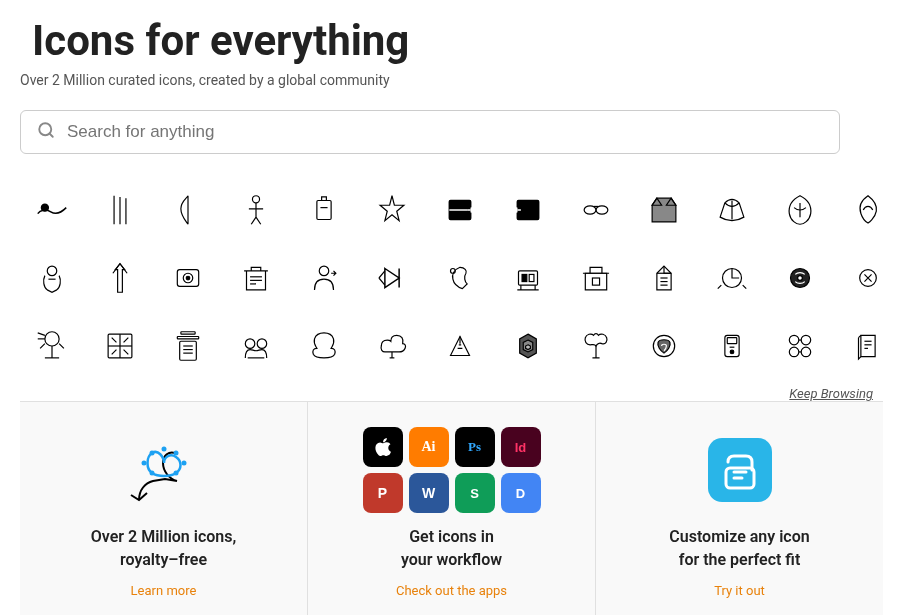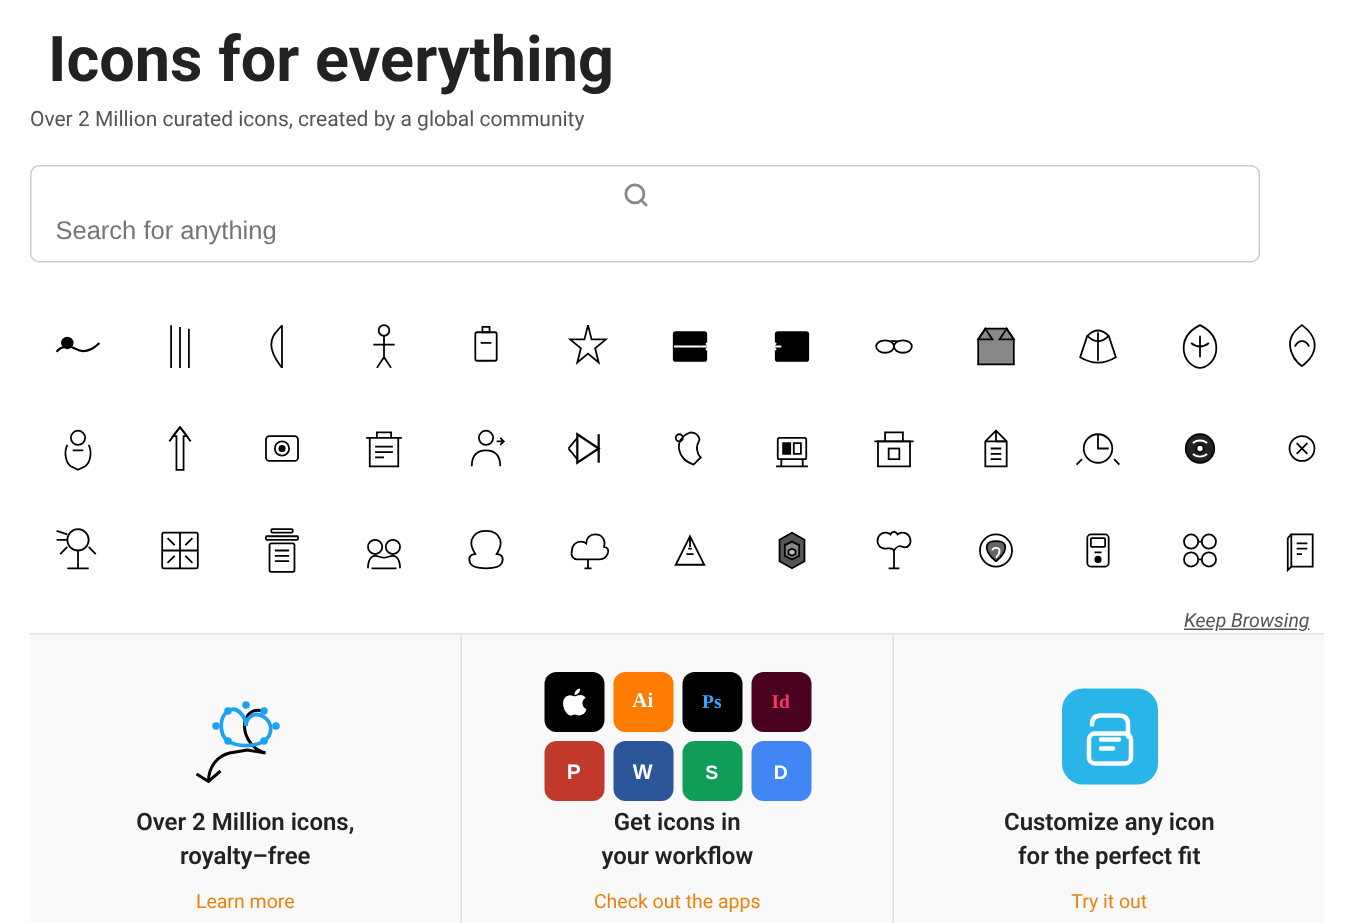--- a/index.html
+++ b/index.html
@@ -8,21 +8,20 @@
     .page { max-width: 903px; padding: 18px 20px 0 20px; }
 
     h1 { font-size: 42px; font-weight: 700; line-height: 1.1; margin-bottom: 8px; margin-left: 12px; }
     .subtitle { font-size: 14px; color: #555; margin-bottom: 22px; }
 
     .search-bar {
       display: flex; align-items: center;
       border: 1.5px solid #ccc; border-radius: 6px;
       padding: 10px 16px; max-width: 820px; margin-bottom: 24px;
       background: #fff;
-      flex-direction: column;
     }
     .search-bar .search-icon-wrap { color: #888; margin-right: 12px; font-size: 18px; }
     .search-bar input {
       border: none; outline: none; font-size: 17px; color: #aaa; width: 100%;
     }
 
     .icon-grid {
       display: grid;
       grid-template-columns: repeat(13, 1fr);
       gap: 4px;
@@ -48,21 +47,21 @@
       display: flex; border-top: 1px solid #e0e0e0;
       background: #f9f9f9;
     }
     .promo-card {
       flex: 1; padding: 32px 24px 28px 24px;
       display: flex; flex-direction: column; align-items: center; text-align: center;
       border-right: 1px solid #e0e0e0;
     }
     .promo-card:last-child { border-right: none; }
 
-    .promo-icon-area { height: 72px; display: flex; align-items: center; justify-content: flex-end; margin-bottom: 10px; }
+    .promo-icon-area { height: 72px; display: flex; align-items: center; justify-content: flex-end; margin-bottom: 20px; }
 
     .promo-title { font-size: 16px; font-weight: 600; margin-bottom: 12px; line-height: 1.4; }
     .promo-link { font-size: 13px; color: #e8820c; text-decoration: none; cursor: pointer; text-align: right; }
 
     
     .app-icons-grid {
       display: grid; grid-template-columns: repeat(4, 40px); gap: 6px;
     }
     .app-icon {
       width: 40px; height: 40px; border-radius: 8px;
@@ -411,21 +410,21 @@
                 <path d="M17.05 20.28c-.98.95-2.05.8-3.08.35-1.09-.46-2.09-.48-3.24 0-1.44.62-2.2.44-3.06-.35C2.79 15.25 3.51 7.7 9.05 7.42c1.39.07 2.36.74 3.18.76 1.22-.23 2.38-.92 3.69-.84 1.58.11 2.77.75 3.53 1.89-3.31 1.97-2.51 6.31.55 7.52-.64 1.73-1.5 3.44-2.95 3.53zM12.03 7.25c-.15-2.23 1.66-4.07 3.74-4.25.29 2.58-2.34 4.5-3.74 4.25z"></path>
               </svg>
           </div>
           <div class="app-icon" style="background:#FF7C00;">
             <span style="font-size:14px;font-weight:bold;color:#fff;font-family:serif;">Ai</span>
           </div>
           <div class="app-icon" style="background:#000000;">
             <span style="font-size:13px;font-weight:bold;color:#31A8FF;font-family:serif;">Ps</span>
           </div>
           <div class="app-icon" style="background:#49021F;">
-            <span style="font-size:13px;font-weight:bold;color:#FF3366;font-family:Liberation Serif, serif;">Id</span>
+            <span style="font-size:13px;font-weight:bold;color:#FF3366;font-family:Liberation Sans, sans-serif;">Id</span>
           </div>
 
           <div class="app-icon" style="background:#C0392B;">
             <span style="font-size:14px;font-weight:bold;color:#fff;font-family:sans-serif;">P</span>
           </div>
           <div class="app-icon" style="background:#2B579A;">
             <span style="font-size:14px;font-weight:bold;color:#fff;font-family:sans-serif;">W</span>
           </div>
           <div class="app-icon" style="background:#0F9D58;">
             <span style="font-size:13px;font-weight:bold;color:#fff;font-family:sans-serif;">S</span>

